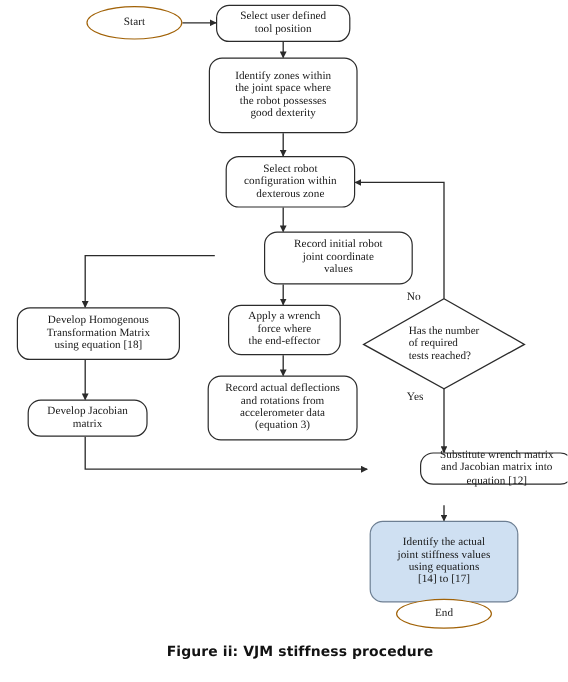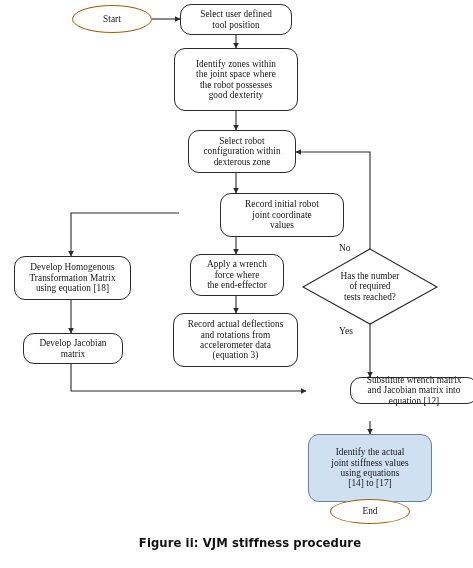--- a/index.html
+++ b/index.html
@@ -57,21 +57,20 @@
   }
   .diamond-wrap {
     position: absolute;
     z-index: 3;
     display: flex;
     align-items: center;
     justify-content: center;
   }
   .diamond-label {
     position: relative;
-    text-align: center;
     font-size: 9.3px;
     line-height: 1.12;
     white-space: pre-line;
     color: #161616;
     z-index: 4;
   }
   .edge-label {
     position: absolute;
     font-size: 9.5px;
     color: #161616;
@@ -169,21 +168,21 @@
 the end-effector</span>
   </div>
 
   <div class="node" style="left:173px; top:313px; width:125px; height:54px;">
     <span class="txt">Record actual deflections
 and rotations from
 accelerometer data
 (equation 3)</span>
   </div>
 
-  <div class="node" style="left:14px; top:256px; width:117px; height:44px;">
+  <div class="node" style="left:14px; top:256px; width:136px; height:44px;">
     <span class="txt">Develop Homogenous
 Transformation Matrix
 using equation [18]</span>
   </div>
 
   <div class="node" style="left:23px; top:333px; width:100px; height:31px;">
     <span class="txt">Develop Jacobian
 matrix</span>
   </div>
 

